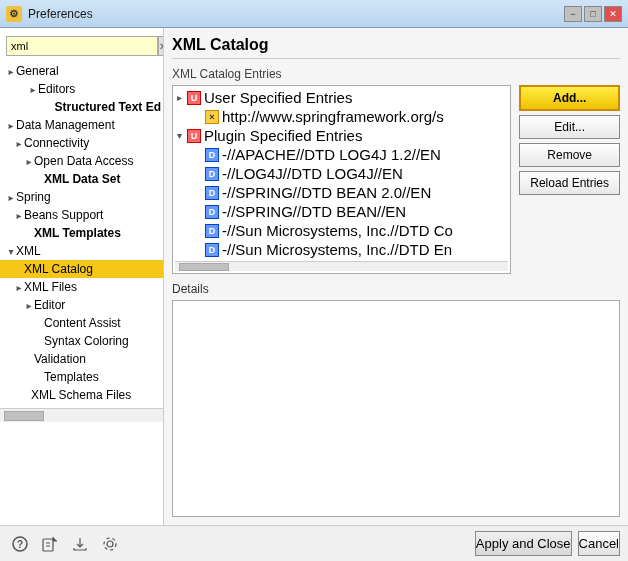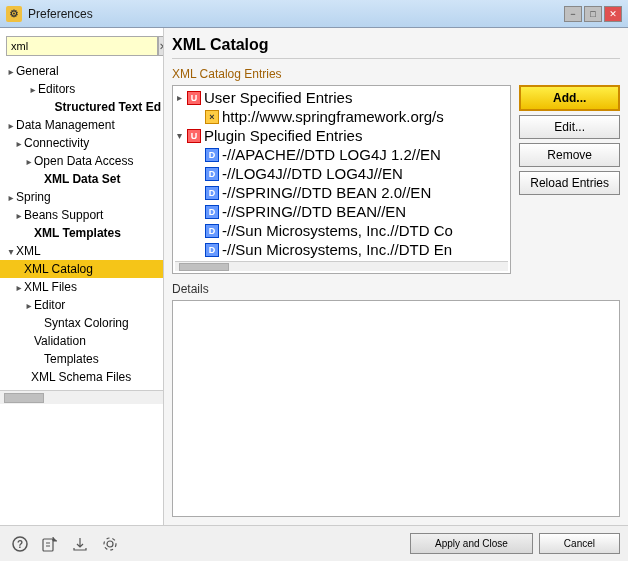--- a/index.html
+++ b/index.html
@@ -126,21 +126,21 @@
       font-size: 16px;
       font-weight: bold;
       color: #000;
       border-bottom: 1px solid #ccc;
       padding-bottom: 4px;
       margin-bottom: 8px;
     }
 
     .section-label {
       font-size: 12px;
-      color: #a16207;
+      color: #404040;
       margin-bottom: 4px;
     }
 
     .catalog-area {
       display: flex;
       gap: 8px;
       margin-bottom: 8px;
     }
 
     .catalog-tree {
@@ -252,24 +252,24 @@
       border-radius: 2px;
     }
 
     .bottom-right {
       display: flex;
       gap: 6px;
       align-items: center;
     }
 
     .action-btn {
-      padding: 4px 24px;
+      padding: 4px 0;
       border: 1px solid #888;
       cursor: pointer;
-      font-size: 10px;
+      font-size: 13px;
       background: linear-gradient(to bottom, #ffffff 0%, #e0e0e0 100%);
     }
     .action-btn.primary {
       background: linear-gradient(to bottom, #f0f0f0 0%, #d8d8d8 100%);
     }
   </style>
 </head>
 <body>
 
 <div class="titlebar">
@@ -384,20 +384,26 @@
       </div>
     </div>
 
     <div class="tree-item">
       <div class="tree-label" style="padding-left:24px">
         <span class="tree-toggle">▸</span>
         <span class="tree-text">Editor</span>
       </div>
     </div>
 
+    <div class="tree-item">
+      <div class="tree-label" style="padding-left:34px">
+        <span class="tree-toggle"> </span>
+        <span class="tree-text">Content Assist</span>
+      </div>
+    </div>
 
     <div class="tree-item">
       <div class="tree-label" style="padding-left:34px">
         <span class="tree-toggle"> </span>
         <span class="tree-text">Syntax Coloring</span>
       </div>
     </div>
 
     <div class="tree-item">
       <div class="tree-label" style="padding-left:24px">

